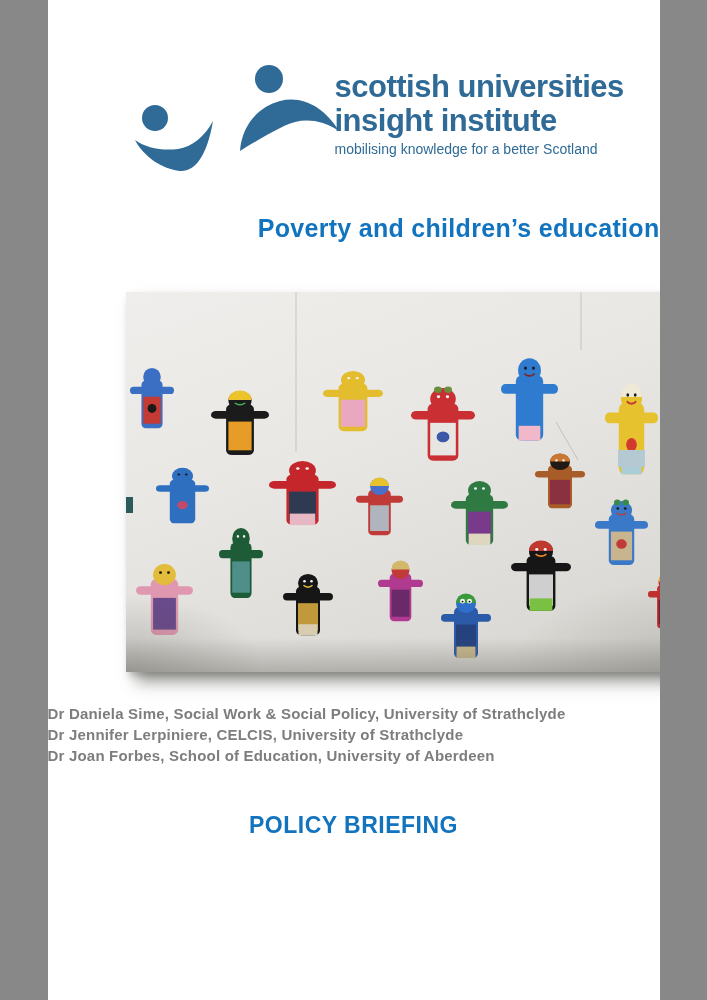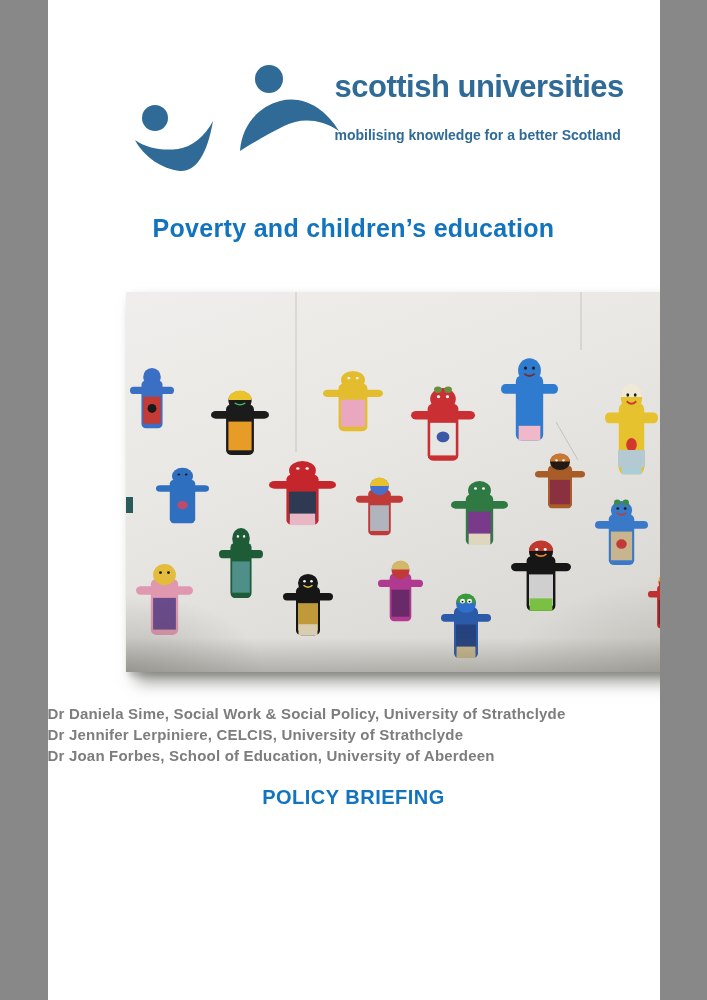--- a/index.html
+++ b/index.html
@@ -12,26 +12,26 @@
     overflow:hidden;
   }
   
   .logo-icon{position:absolute;left:84px;top:58px;width:212px;height:132px;}
   .logo-text{position:absolute;left:287px;top:70px;}
   .logo-name{
     font-size:31px;font-weight:bold;line-height:34px;
     letter-spacing:-0.5px;
   }
   .logo-tagline{
-    font-size:14px;font-weight:700;margin-top:23px;letter-spacing:0px;
+    font-size:14px;font-weight:400;margin-top:3px;letter-spacing:0px;
   }
   
   .doc-title{
     position:absolute;top:214px;left:0;width:100%;
-    text-align:center;font-size:25px;font-weight:bold;letter-spacing:0.3px;
+    text-align:right;font-size:25px;font-weight:bold;letter-spacing:0.3px;
   }
   
   .photo{
     position:absolute;left:78px;top:292px;width:552px;height:380px;
     background:linear-gradient(160deg,#efeeec 0%,#e8e7e3 40%,#e0deda 70%,#d6d4cf 100%);
     box-shadow:9px 11px 15px -1px rgba(75,74,70,0.55), 3px 4px 6px rgba(75,74,70,0.28);
   }
   .photo svg{display:block;width:552px;height:380px;}
   .photo::after{
     content:"";position:absolute;inset:0;pointer-events:none;
@@ -40,22 +40,22 @@
       radial-gradient(230px 130px at 0% 100%, rgba(80,78,72,0.30), rgba(80,78,72,0) 60%),
       radial-gradient(260px 140px at 100% 100%, rgba(90,88,82,0.22), rgba(90,88,82,0) 65%);
   }
   
   .authors{
     position:absolute;top:703px;left:0;width:100%;
     text-align:left;font-size:15px;font-weight:bold;line-height:21px;
     letter-spacing:0.2px;
   }
   .policy-label{
-    position:absolute;top:786px;left:0;width:100%;
-    text-align:center;font-size:20px;font-weight:bold;letter-spacing:0.5px;
+    position:absolute;top:812px;left:0;width:100%;
+    text-align:center;font-size:23px;font-weight:bold;letter-spacing:0.5px;
   }
   .year-label{
     position:absolute;top:841px;left:0;width:100%;
     text-align:center;font-size:26px;font-weight:bold;letter-spacing:1px;
   }
   .page-number{
     position:absolute;left:630px;top:942px;width:20px;
     text-align:center;font-size:9px;
   }
 </style>
@@ -72,20 +72,21 @@
         <path d="M3,82 C12,99 30,111 48,113 C63,114 75,98 81,63 C73,78 60,89 46,91 C30,93 14,90 3,82 Z"></path>
 
         <circle cx="137" cy="21" r="14"></circle>
         <path d="M108,93 C110,67 126,49 148,43 C171,37 193,50 207,73 C188,60 168,60 152,68 C136,76 119,86 108,93 Z"></path>
       </g>
     </svg>
   </div>
 
   <div class="logo-text" style="color: rgb(47, 107, 150);">
     <div class="logo-name">scottish universities</div>
+    <div class="logo-name">insight institute</div>
     <div class="logo-tagline">mobilising knowledge for a better Scotland</div>
   </div>
 
   <div class="doc-title" style="color: rgb(18, 116, 190);">Poverty and children’s education</div>
 
   <div class="photo">
     <svg viewBox="0 0 552 380" xmlns="http://www.w3.org/2000/svg">
         <line x1="170" y1="0" x2="170" y2="160" stroke="rgba(115,113,108,0.30)" stroke-width="1"></line>
         <line x1="455" y1="0" x2="455" y2="58" stroke="rgba(115,113,108,0.30)" stroke-width="1"></line>
         <line x1="430" y1="130" x2="452" y2="168" stroke="rgba(115,113,108,0.30)" stroke-width="1"></line>

